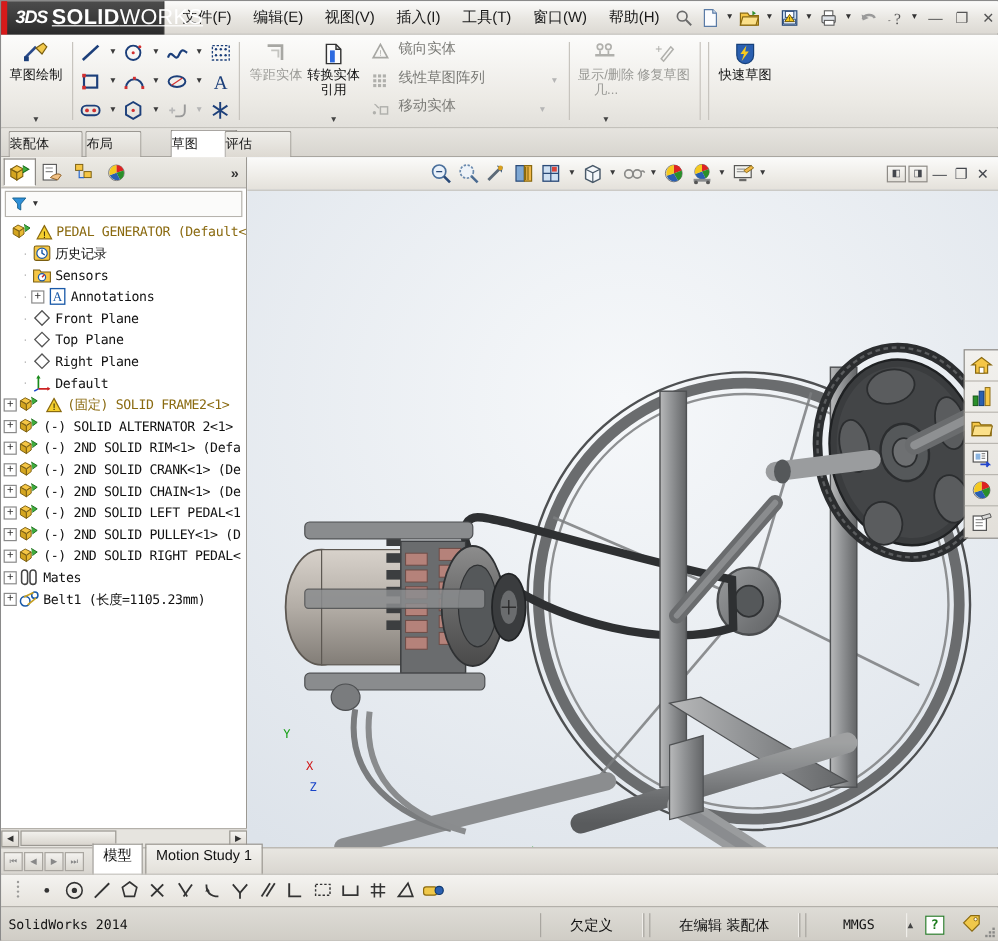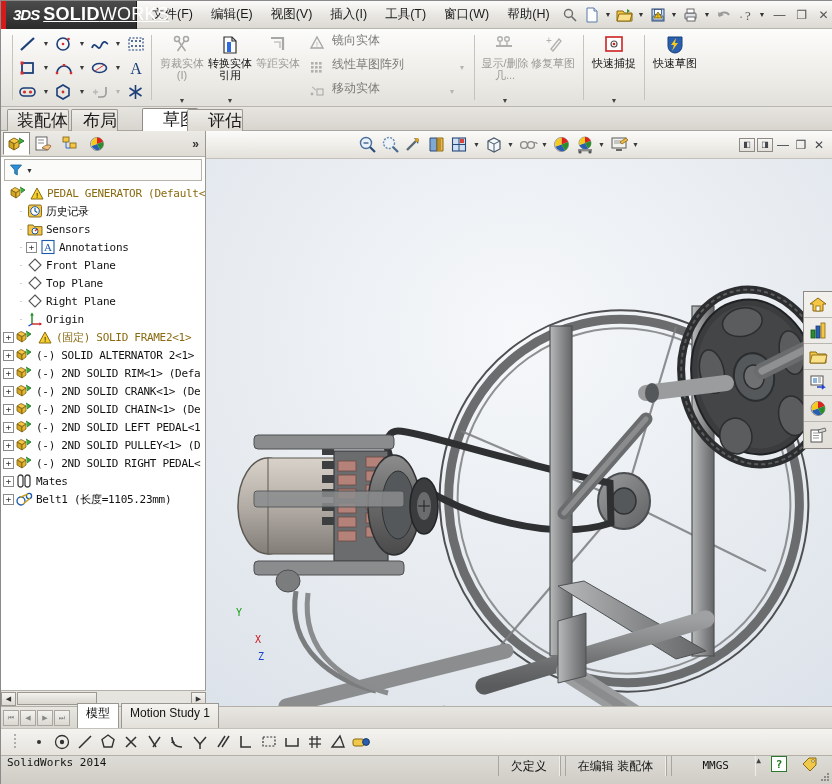--- a/index.html
+++ b/index.html
@@ -87,21 +87,21 @@
   
   .cmdtabs {
     position:absolute; left:0; top:106px; width:832px; height:24px;
     background:linear-gradient(#e6e4df,#d8d5cf);
     border-bottom:1px solid #a9a6a0;
   }
   .ctab {
     position:absolute; top:2px; height:22px; line-height:21px;
     border:1px solid #9b9892; border-bottom:none;
     background:linear-gradient(#efeeea,#ddd9d2);
-    text-align:right; font-size:17px; color:#1a1a1a;
+    text-align:left; font-size:11px; color:#1a1a1a;
     border-radius:2px 2px 0 0;
   }
   .ctab.active { background:#ffffff; border-color:#8e8b86; top:1px; height:23px; line-height:22px;}
 
   
   .leftpanel {
     position:absolute; left:0; top:130px; width:205px; height:575px;
     background:#ffffff; border-right:1px solid #9b9892;
     display:flex; flex-direction:column;
   }
@@ -184,26 +184,26 @@
   .btab.sel{background:#ffffff; border-bottom-color:#fff;}
   .sketchbar {
     position:absolute; left:0; top:727px; width:832px; height:27px;
     background:linear-gradient(#f4f3f0,#e6e3dd); border-top:1px solid #c4c1bb;
     display:flex; align-items:center; padding-left:4px; gap:1px;
   }
   .skbtn{width:22px;height:22px;display:flex;align-items:center;justify-content:center;}
   .statusbar {
     position:absolute; left:0; top:754px; width:832px; height:30px;
     background:linear-gradient(#dedcd6,#cfccc5);
-    border-top:1px solid #b3b0aa; display:flex; 
+    border-top:1px solid #b3b0aa; display:flex; align-items:center;
     font-family:"DejaVu Sans Mono", monospace; font-size:11px; color:#111;
   }
   .sb-msg { padding-left:6px; flex:1; }
   .sb-cell { border-left:1px solid #a9a6a0; border-right:1px solid #f0eeea;
-             padding:0 12px; height:20px; line-height:20px; font-family:"Liberation Sans",sans-serif; font-size:12px;}
+             padding:0 24px; height:20px; line-height:20px; font-family:"Liberation Sans",sans-serif; font-size:12px;}
   .sb-gap { width:5px; border-left:1px solid #a9a6a0; height:20px; }
   .grip { position:absolute; right:2px; bottom:2px; width:12px; height:12px;}
 </style>
 </head>
 <body>
 
 <div id="app">
 
   <div class="menubar">
     <div class="logo">
@@ -274,20 +274,31 @@
       <div class="drop">▼</div>
       <div class="wbtn">—</div>
       <div class="wbtn">❐</div>
       <div class="wbtn">✕</div>
     </div>
   </div>
 
   <div class="ribbon">
 
     <div class="rgroup">
+      <div class="bigbtn">
+        <div class="icobox">
+          <svg width="24" height="22" viewBox="0 0 24 22">
+              <path d="M3 14 L12 5" stroke="#2a4a8a" stroke-width="2.2" fill="none"></path>
+              <rect x="2" y="13" width="4" height="4" fill="#1c3f7a"></rect>
+              <path d="M12 6l6-4 3 3-4 6z" fill="#f2c94c" stroke="#7a5e10" stroke-width="1"></path>
+            </svg>
+        </div>
+        <div class="lbl">草图绘制</div>
+        <div class="caret">▼</div>
+      </div>
     </div>
 
     <div class="rsep"></div>
 
     <div class="rgroup smallgrid">
       <div class="srow">
         <div class="sbtn">
             <svg width="20" height="18" viewBox="0 0 20 18">
               <line x1="3" y1="15" x2="16" y2="3" stroke="#1c3f7a" stroke-width="2.2"></line>
             </svg>
@@ -384,49 +395,36 @@
           </div>
       </div>
     </div>
 
     <div class="rsep"></div>
 
     <div class="rgroup">
       <div class="bigbtn dis">
         <div class="icobox">
           <svg width="24" height="22" viewBox="0 0 24 22">
-              <g stroke="#a7a7a3" stroke-width="1.5" fill="none">
-                <circle cx="7" cy="5" r="2.5"></circle>
-                <circle cx="16" cy="5" r="2.5"></circle>
-                <path d="M8.5 7l7 10M14.5 7l-7 10"></path>
-              </g>
-            </svg>
-        </div>
-        <div class="lbl">剪裁实体(I)</div>
-        <div class="caret">▼</div>
+              <path d="M5 4h12v12" fill="none" stroke="#a7a7a3" stroke-width="2.2"></path>
+              <path d="M8 8h6v6" fill="none" stroke="#c4c4c0" stroke-width="1.6"></path>
+            </svg>
+        </div>
+        <div class="lbl">等距实体</div>
       </div>
       <div class="bigbtn">
         <div class="icobox">
           <svg width="24" height="22" viewBox="0 0 24 22">
               <path d="M6 3h8l4 4v12H6z" fill="#fbfbfb" stroke="#333" stroke-width="1.2"></path>
               <path d="M14 3v4h4" fill="none" stroke="#333" stroke-width="1.2"></path>
               <rect x="9" y="8" width="4" height="10" fill="#2d6ae0"></rect>
             </svg>
         </div>
         <div class="lbl">转换实体引用</div>
         <div class="caret">▼</div>
-      </div>
-      <div class="bigbtn dis">
-        <div class="icobox">
-          <svg width="24" height="22" viewBox="0 0 24 22">
-              <path d="M5 4h12v12" fill="none" stroke="#a7a7a3" stroke-width="2.2"></path>
-              <path d="M8 8h6v6" fill="none" stroke="#c4c4c0" stroke-width="1.6"></path>
-            </svg>
-        </div>
-        <div class="lbl">等距实体</div>
       </div>
       <div class="smallgrid" style="margin-left:3px;">
         <div class="textrow">
           <div class="sbtn">
               <svg width="18" height="16" viewBox="0 0 18 16">
                 <path d="M9 2 L15 13 H3z" fill="none" stroke="#a7a7a3" stroke-width="1.4"></path>
                 <text x="9" y="12" font-size="7" text-anchor="middle" fill="#a7a7a3">!</text>
               </svg>
             </div>
           <div class="tl">镜向实体</div>
@@ -487,33 +485,20 @@
               <text x="5" y="10" font-size="10" fill="#b0b0ac">+</text>
               <path d="M10 15 L18 5 l2 2 L12 17z" fill="none" stroke="#b0b0ac" stroke-width="1.3"></path>
             </svg>
         </div>
         <div class="lbl">修复草图</div>
       </div>
     </div>
 
     <div class="rsep"></div>
 
-    <div class="rgroup">
-      <div class="bigbtn">
-        <div class="icobox">
-          <svg width="24" height="22" viewBox="0 0 24 22">
-              <rect x="4" y="3" width="16" height="14" fill="#fff" stroke="#c22" stroke-width="1.6"></rect>
-              <circle cx="12" cy="10" r="3" fill="none" stroke="#555" stroke-width="1.2"></circle>
-              <circle cx="12" cy="10" r="1.3" fill="#c22"></circle>
-            </svg>
-        </div>
-        <div class="lbl">快速捕捉</div>
-        <div class="caret">▼</div>
-      </div>
-    </div>
 
     <div class="rsep"></div>
 
     <div class="rgroup">
       <div class="bigbtn">
         <div class="icobox">
           <svg width="24" height="22" viewBox="0 0 24 22">
               <path d="M5 3h14v9a7 7 0 0 1-7 7 7 7 0 0 1-7-7z" fill="#2a5fb0" stroke="#16407a" stroke-width="1"></path>
               <path d="M13 4l-5 7h3l-2 6 6-8h-3z" fill="#f5c91e"></path>
             </svg>
@@ -662,21 +647,21 @@
           <span class="tdots">·</span>
           <span class="ticon">
             <svg width="16" height="16" viewBox="0 0 16 16">
               <line x1="5" y1="13" x2="5" y2="3" stroke="#1a8a1a" stroke-width="1.4"></line>
               <polygon points="5,1.5 3.2,4.5 6.8,4.5" fill="#1a8a1a"></polygon>
               <line x1="5" y1="13" x2="14" y2="13" stroke="#c22" stroke-width="1.4"></line>
               <polygon points="15,13 12.5,11.3 12.5,14.7" fill="#c22"></polygon>
               <line x1="5" y1="13" x2="1.5" y2="15" stroke="#1844c8" stroke-width="1.2"></line>
             </svg>
           </span>
-          <span class="tlabel ">Origin</span>
+          <span class="tlabel ">Default</span>
         </div>
         <div class="trow">
           <span class="tplus">+</span>
           <span class="ticon">
             <svg width="17" height="16" viewBox="0 0 17 16">
               <path d="M1 5l4-2.5L10 5 6 7.5z" fill="#f5c646" stroke="#7a5e10" stroke-width=".8"></path>
               <path d="M1 5v5l5 3V8z" fill="#d4a520" stroke="#7a5e10" stroke-width=".8"></path>
               <path d="M6 8l4-3v5l-4 3z" fill="#e8b932" stroke="#7a5e10" stroke-width=".8"></path>
               <path d="M10 2l5 3-4 3" fill="#3fae3f" stroke="#1c6b1c" stroke-width=".8"></path>
             </svg>

